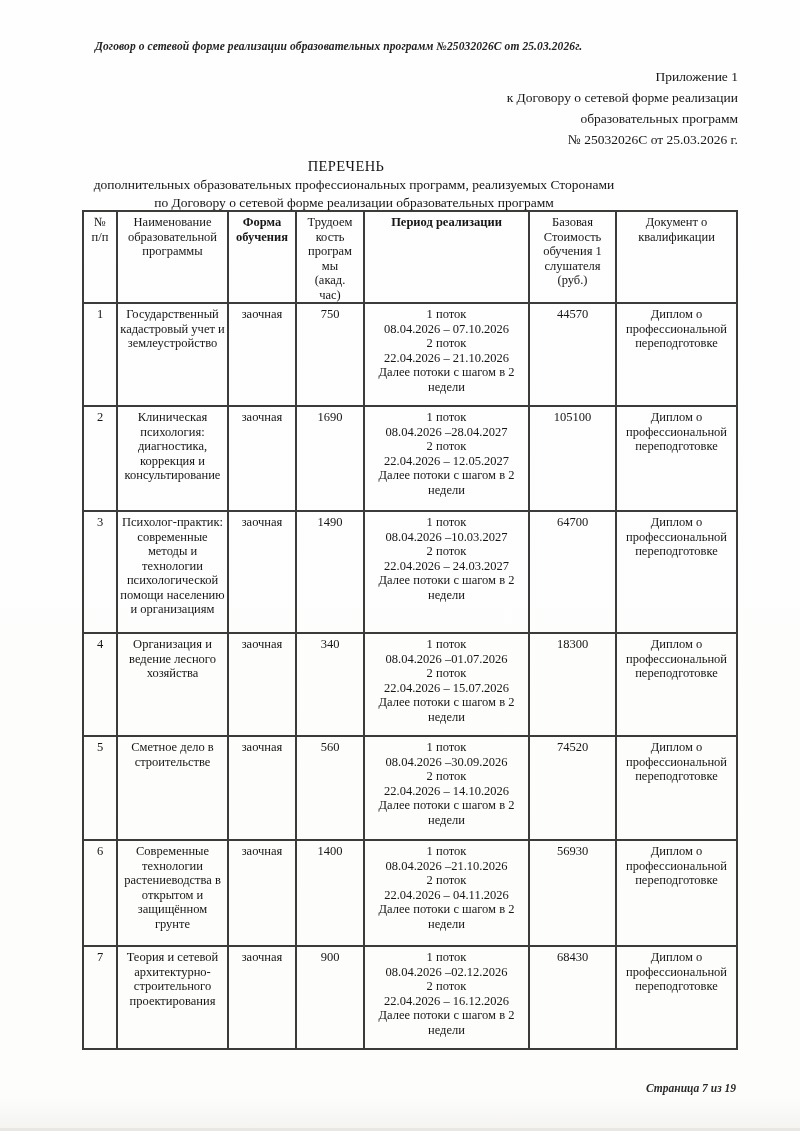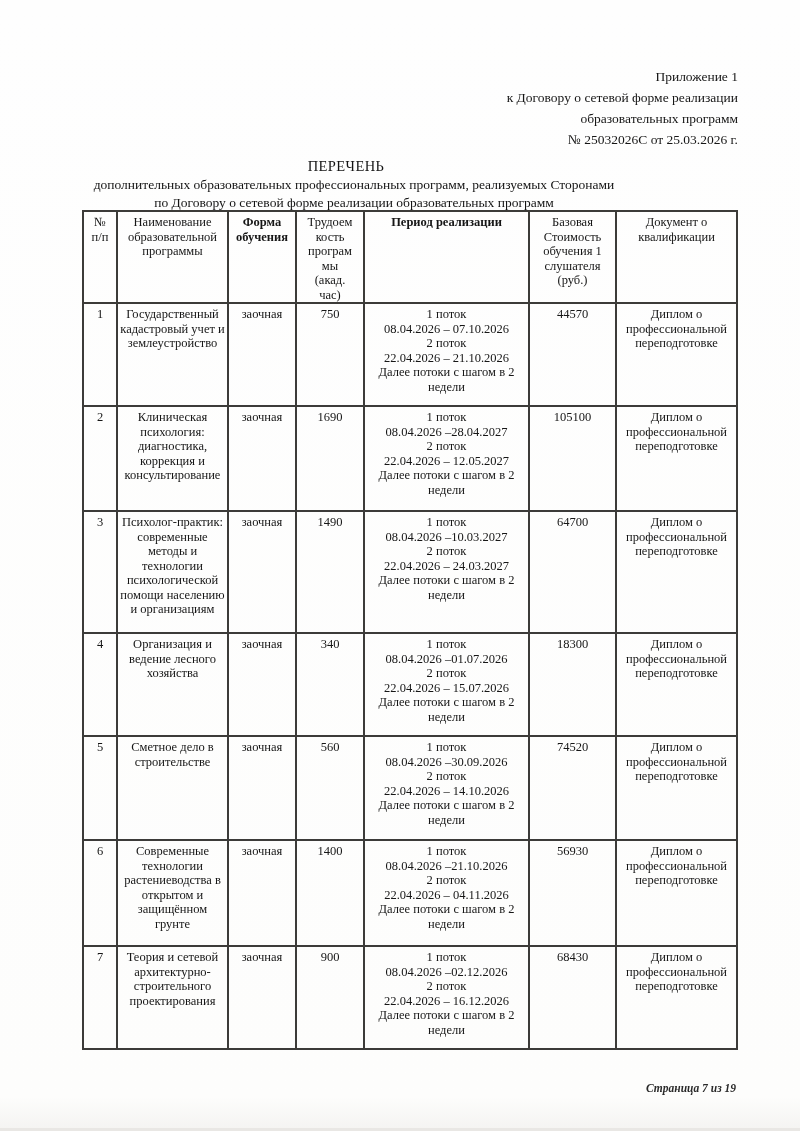--- a/index.html
+++ b/index.html
@@ -46,20 +46,21 @@
     position:absolute;right:64px;top:1082px;
     font-style:italic;font-weight:bold;font-size:11.5px;color:#2a2a2a;
   }
   .scan-edge{position:absolute;left:0;bottom:0;width:100%;height:3px;background:#e9e7e4;}
 </style>
 </head>
 <body>
 
 <div class="page">
 
+  <div class="header-note">Договор о сетевой форме реализации образовательных программ №25032026С от 25.03.2026г.</div>
 
   <div class="appendix">Приложение 1
 к Договору о сетевой форме реализации
 образовательных программ
 № 25032026С от 25.03.2026 г.</div>
 
   <div class="doc-title">ПЕРЕЧЕНЬ</div>
   <div class="doc-subtitle">дополнительных образовательных профессиональных программ, реализуемых Сторонами
 по Договору о сетевой форме реализации образовательных программ</div>
 

